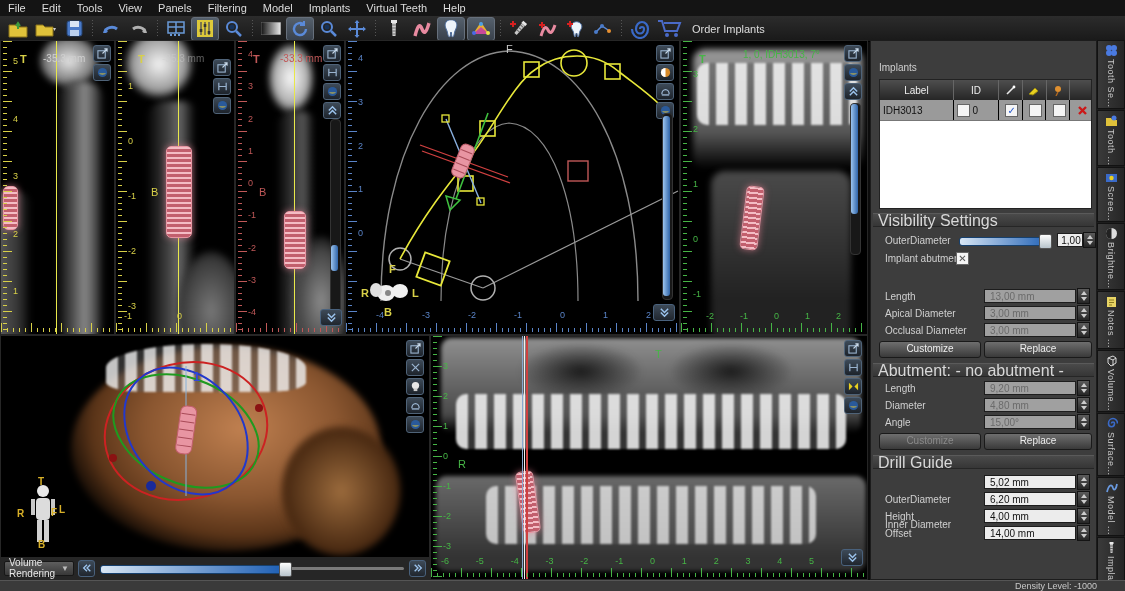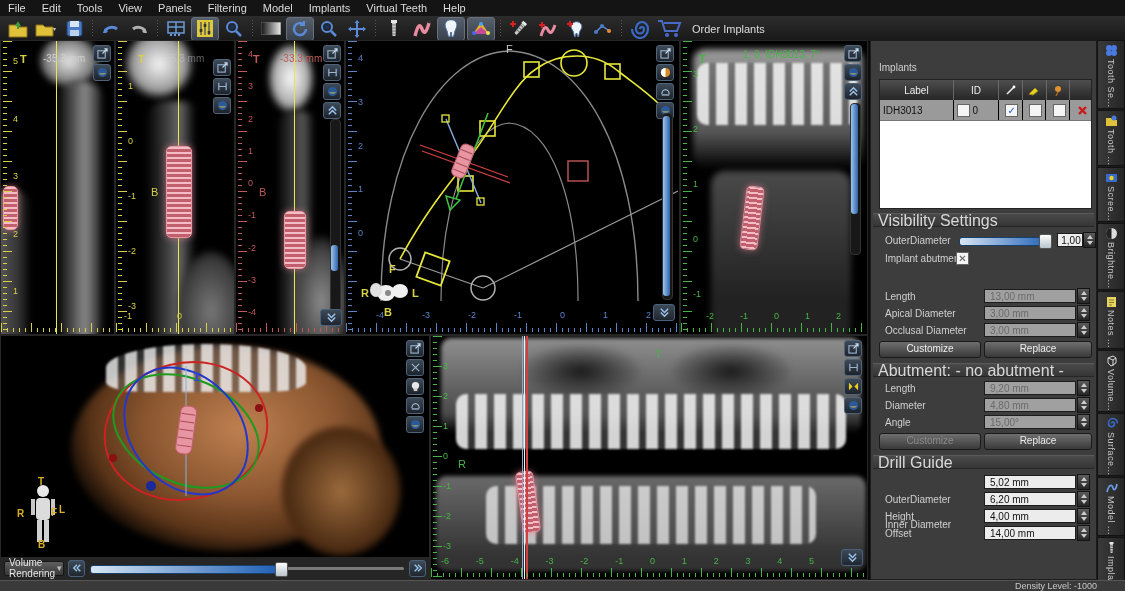--- a/index.html
+++ b/index.html
@@ -58,21 +58,21 @@
   .slider-handle{position:absolute;width:11px;height:13px;background:linear-gradient(#fdfdfd,#b8c4cc);border:1px solid #555;border-radius:2px;}
   
   .tabstrip{position:absolute;left:1097px;top:40px;width:28px;height:540px;background:#1d1d1d;display:flex;flex-direction:column;}
   .vtab{flex:1;margin-bottom:1px;background:linear-gradient(90deg,#3a3a3a,#262626);border:1px solid #121212;display:flex;flex-direction:column;align-items:center;padding-top:3px;box-sizing:border-box;}
   .vtab .lbl{writing-mode:vertical-rl;color:#c8c8c8;font-size:9px;margin-top:2px;letter-spacing:.5px;}
   
   .statusbar{position:absolute;left:0;top:580px;width:1125px;height:11px;background:#3a3a3a;border-top:1px solid #555;}
   .statustext{position:absolute;left:870px;width:227px;text-align:right;color:#c8c8c8;font-size:9px;top:0;}
   
   .vrbar{position:absolute;left:0;bottom:0;width:100%;height:22px;background:#262626;display:flex;align-items:center;}
-  .vrselect{width:60px;height:15px;margin-left:3px;background:linear-gradient(#5e5e5e,#383838);border:1px solid #171717;border-radius:2px;color:#e8e8e8;font-size:10px;display:flex;align-items:center;justify-content:space-between;padding:0 4px;box-sizing:border-box;}
+  .vrselect{width:70px;height:15px;margin-left:3px;background:linear-gradient(#5e5e5e,#383838);border:1px solid #171717;border-radius:2px;color:#e8e8e8;font-size:10px;display:flex;align-items:center;justify-content:space-between;padding:0 4px;box-sizing:border-box;}
 </style>
 </head>
 <body>
 
 <div id="root">
 
   <svg width="0" height="0" style="position:absolute">
     <defs>
       <symbol id="i-export" viewBox="0 0 12 12">
           <rect x="1" y="3" width="8" height="8" fill="none" stroke="#9ab4d0" stroke-width="1.2"></rect>

